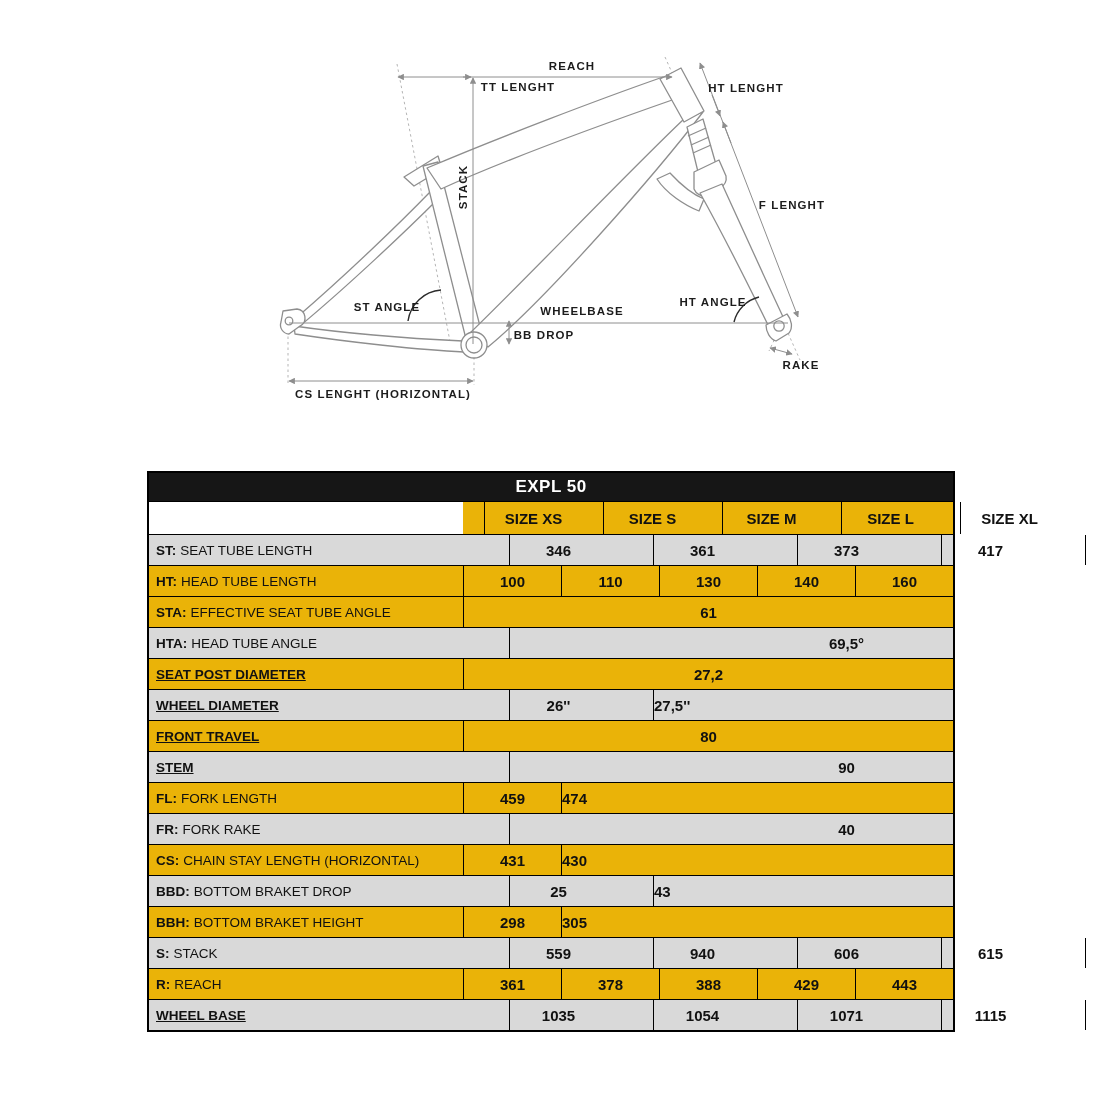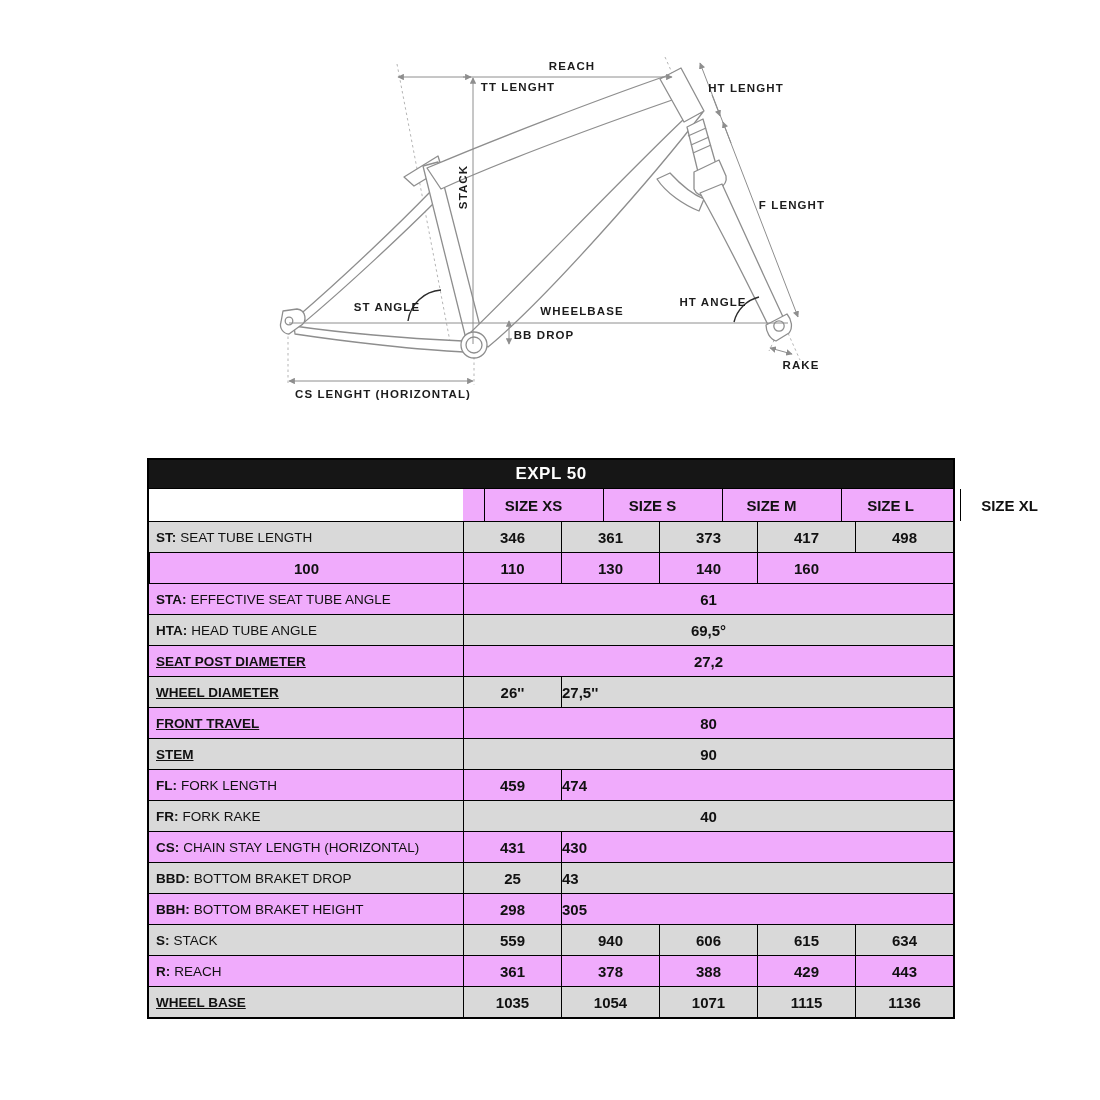--- a/index.html
+++ b/index.html
@@ -3,26 +3,26 @@
 <meta charset="utf-8">
 <style>
   html,body{margin:0;padding:0;background:#fff;}
   .page{position:relative;width:1100px;height:1100px;background:#fff;overflow:hidden;
         font-family:"Liberation Sans","DejaVu Sans",sans-serif;border-radius:23px;}
   
   .diagram{position:absolute;left:0;top:0;width:1100px;height:450px;}
   .dim-label{font-family:"Liberation Sans","DejaVu Sans",sans-serif;font-size:11.5px;
              font-weight:700;letter-spacing:1.1px;fill:#1c1c1c;}
   
-  .spec-table{position:absolute;left:147px;top:458px;width:804px;border:2px solid #000;background:#f0abfc;}
+  .spec-table{position:absolute;left:147px;top:471px;width:804px;border:2px solid #000;background:#eab308;}
   .title-bar{height:28px;background:#161616;color:#fff;display:flex;align-items:center;justify-content:center;
              font-size:17px;font-weight:700;letter-spacing:.5px;}
   .trow{display:grid;grid-template-columns:314px 98px 98px 98px 98px 98px;border-top:1.5px solid #000;height:30px;}
   .trow.header-row{height:32px;gap:21px;}
-  .trow.shade{background:#d9d9d9;}
+  .trow.shade{background:#d9d9d9;gap:46px;}
   .cell{box-sizing:border-box;display:flex;align-items:center;justify-content:center;overflow:hidden;}
   .cell.val,.cell.hcell{border-left:1.5px solid #000;font-weight:700;font-size:15px;color:#111;}
   .cell.corner{border-left:none;background:#fff;}
   .cell.label{justify-content:flex-start;padding-left:7px;font-size:13.5px;color:#111;white-space:nowrap;}
   .pfx{font-weight:700;margin-right:4px;}
   .pfx:empty{display:none;margin:0;}
   .lbl{font-weight:400;}
   .allbold .lbl{font-weight:700;text-decoration:underline;}
   .span4{grid-column:span 4;justify-content:flex-start;}
   .span4 .v{display:block;width:291px;text-align:left;}
@@ -131,20 +131,24 @@
             <span class="v">373</span>
           </div>
           <div class="cell val span1">
             <span class="v">417</span>
           </div>
           <div class="cell val span1">
             <span class="v">498</span>
           </div>
         </div>
         <div class="trow">
+          <div class="cell label">
+            <span class="pfx">HT:</span>
+            <span class="lbl">HEAD TUBE LENGTH</span>
+          </div>
           <div class="cell val span1">
             <span class="v">100</span>
           </div>
           <div class="cell val span1">
             <span class="v">110</span>
           </div>
           <div class="cell val span1">
             <span class="v">130</span>
           </div>
           <div class="cell val span1">

